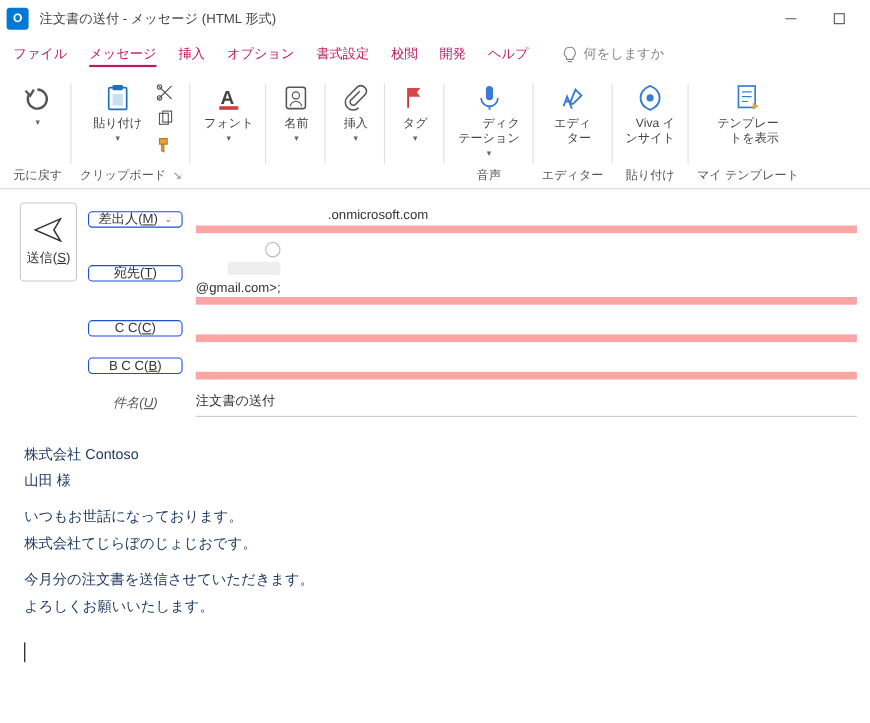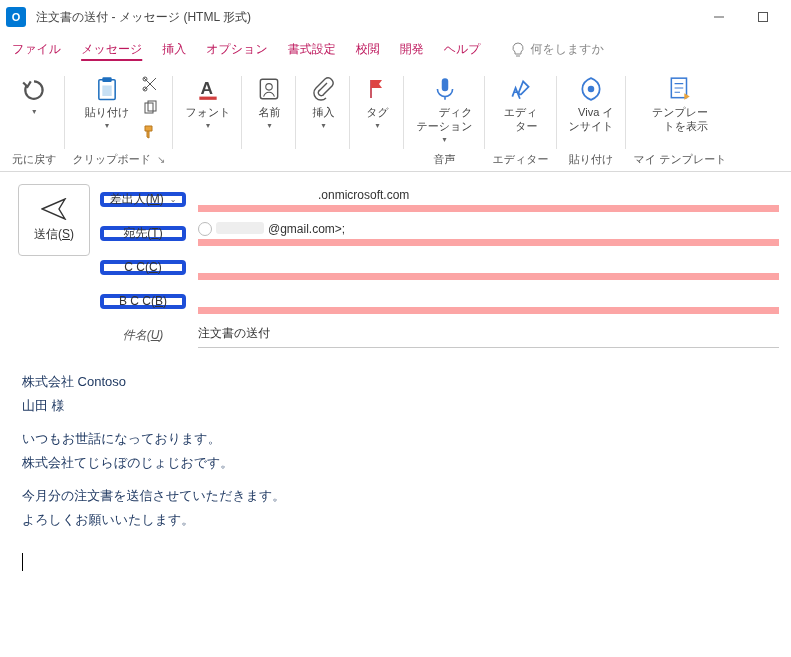--- a/index.html
+++ b/index.html
@@ -21,28 +21,28 @@
   .rbtn { display:flex; flex-direction:column; align-items:center; justify-content:flex-start; padding:4px 8px 2px 8px; min-width:44px; cursor:default; }
   .rbtn .ricon { width:30px; height:30px; display:flex; align-items:center; justify-content:center; margin-bottom:2px; }
   .rbtn .rlab { font-size:11px; color:#444; text-align:right; line-height:1.25; white-space:pre-line;}
   .dropdown-arrow { font-size:8px; color:#666; margin-top:1px;}
   .subcol { display:flex; flex-direction:column; gap:4px; padding-top:4px;}
   .subcol .mini { width:22px; height:20px; display:flex; align-items:center; justify-content:center; }
   .dbox-launch { font-size:10px; color:#888; margin-left:4px;}
 
   .compose { padding:12px 12px 10px 18px; }
   .compose-top { display:flex; gap:10px; }
-  .sendbox { border:1px solid #c8c8c8; border-radius:4px; width:72px; height:72px; display:flex; flex-direction:column; align-items:center; justify-content:center; gap:6px; }
+  .sendbox { border:1px solid #c8c8c8; border-radius:4px; width:52px; height:72px; display:flex; flex-direction:column; align-items:center; justify-content:center; gap:6px; }
   .sendbox .sendlab { font-size:12px; color:#333;}
   .fields { flex:1; display:flex; flex-direction:column; gap:8px; padding-top:2px;}
   .frow { display:flex; align-items:center; gap:12px; }
-  .fbtn { border:4px solid #1d4ed8; border-radius:4px; width:86px; height:15px; display:flex; align-items:center; justify-content:center; font-size:12px; background:#fff;}
+  .fbtn { border:1px solid #1d4ed8; border-radius:4px; width:86px; height:15px; display:flex; align-items:center; justify-content:center; font-size:12px; background:#fff;}
   .fval { flex:1; border-bottom:7px solid #fca5a5; min-height:26px; display:flex; align-items:center; font-size:12px; color:#333; padding-bottom:2px; }
   .fromrow .fbtn { width:86px; display:flex; gap:6px; justify-content:center;}
-  .chip { display:inline-flex; align-items:flex-start; gap:4px; }
+  .chip { display:inline-flex; align-items:flex-end; gap:4px;flex-direction:column; }
   .chip .circ { width:14px; height:14px; border:1px solid #bbb; border-radius:50%; background:#fff; }
   .chip .blur { background:#eee; border-radius:3px; display:inline-block; min-width:48px; height:12px; vertical-align:middle;}
   .subjectrow .slabel { width:86px; display:flex; align-items:center; justify-content:center; font-size:12px; color:#555;font-style:italic;}
   .subjectrow .fval { border-bottom:1px solid #c8c8c8; }
   .body { padding:24px 8px 10px 4px; font-size:13px; color:#203a63; line-height:1.5; }
   .body p { margin:0 0 4px 0; }
   .body .pg { margin-top:14px; }
   .cursor { display:inline-block; width:1px; height:18px; background:#000; margin-top:10px; }
   u { text-decoration: underline; }
   svg { display:block; }

